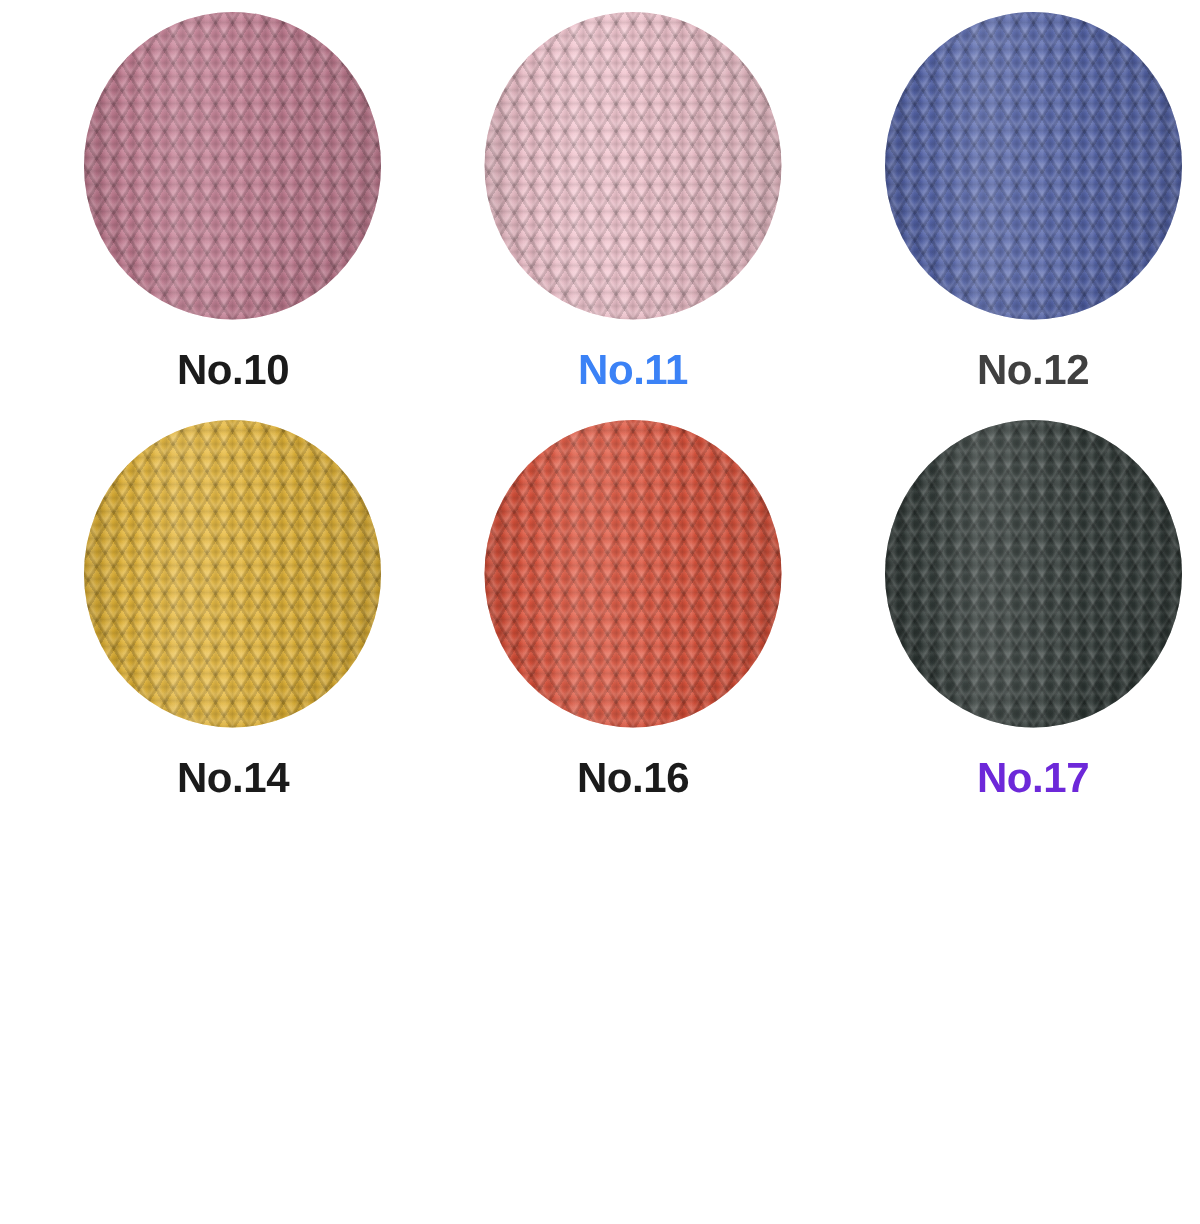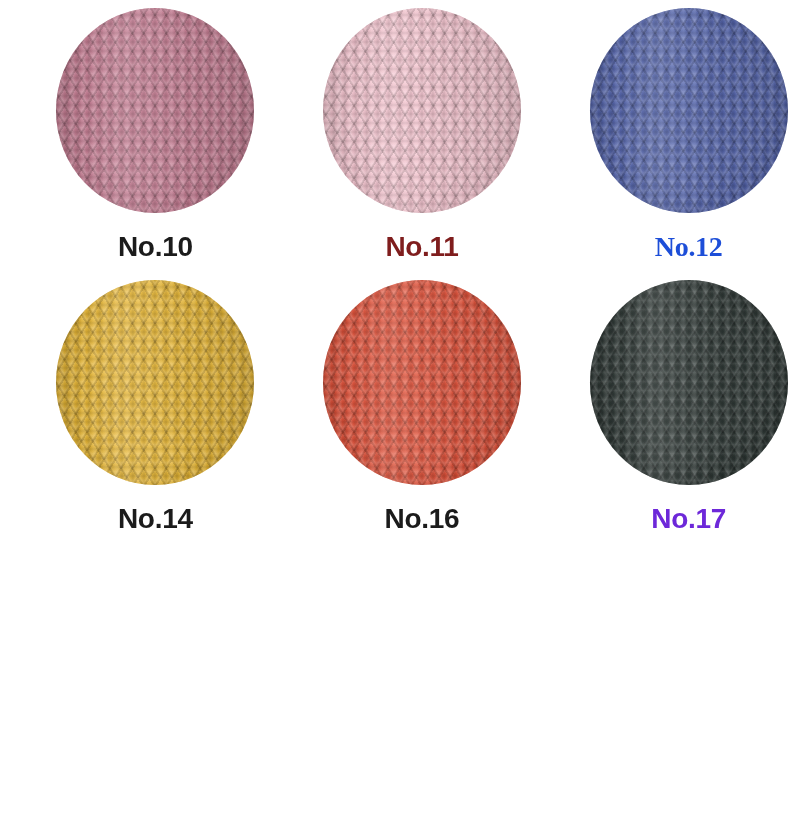--- a/index.html
+++ b/index.html
@@ -174,34 +174,34 @@
       <div class="swatch-disc" style="background-color: rgb(244, 194, 205);">
         <div class="knit-texture">
           <div class="knit-wales"></div>
           <div class="knit-legs-a"></div>
           <div class="knit-legs-b"></div>
           <div class="knit-courses"></div>
           <div class="knit-sheen"></div>
           <div class="knit-edge"></div>
         </div>
       </div>
-      <div class="swatch-label" style="color: #7f1d1d;">No.11</div>
+      <div class="swatch-label" style="color: #3b82f6;">No.11</div>
     </div>
     <div class="swatch-cell">
       <div class="swatch-disc" style="background-color: rgb(76, 93, 168);">
         <div class="knit-texture">
           <div class="knit-wales"></div>
           <div class="knit-legs-a"></div>
           <div class="knit-legs-b"></div>
           <div class="knit-courses"></div>
           <div class="knit-sheen"></div>
           <div class="knit-edge"></div>
         </div>
       </div>
-      <div class="swatch-label" style="color: #1d4ed8; font-family: Liberation Serif, serif;">No.12</div>
+      <div class="swatch-label" style="color: #404040;">No.12</div>
     </div>
     <div class="swatch-cell">
       <div class="swatch-disc" style="background-color: rgb(231, 180, 44);">
         <div class="knit-texture">
           <div class="knit-wales"></div>
           <div class="knit-legs-a"></div>
           <div class="knit-legs-b"></div>
           <div class="knit-courses"></div>
           <div class="knit-sheen"></div>
           <div class="knit-edge"></div>

